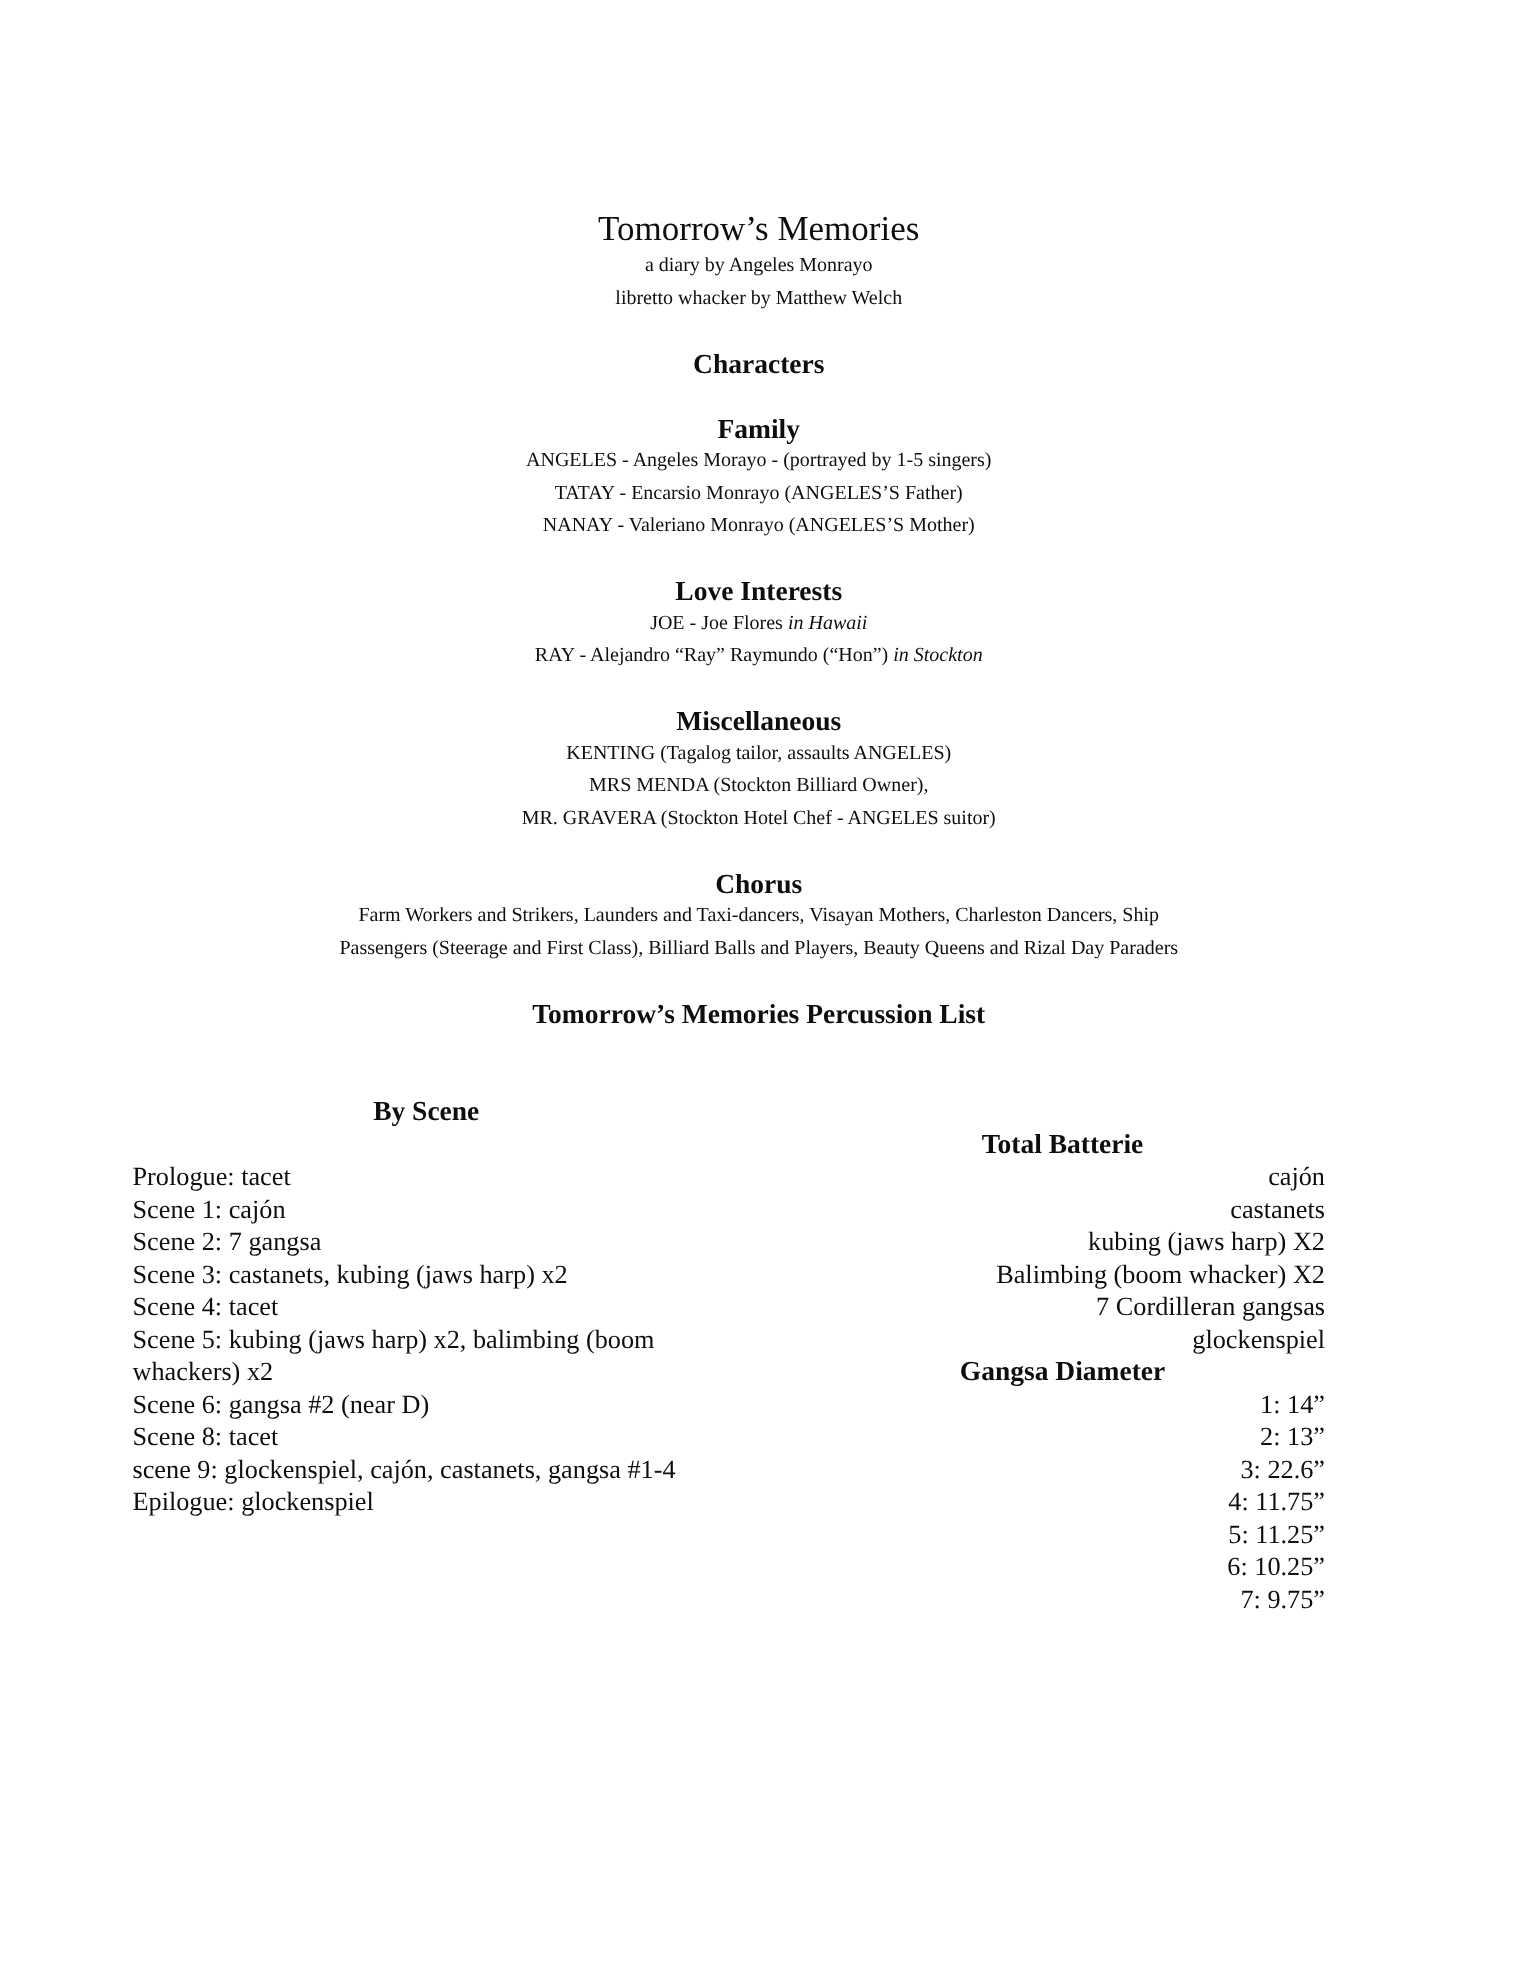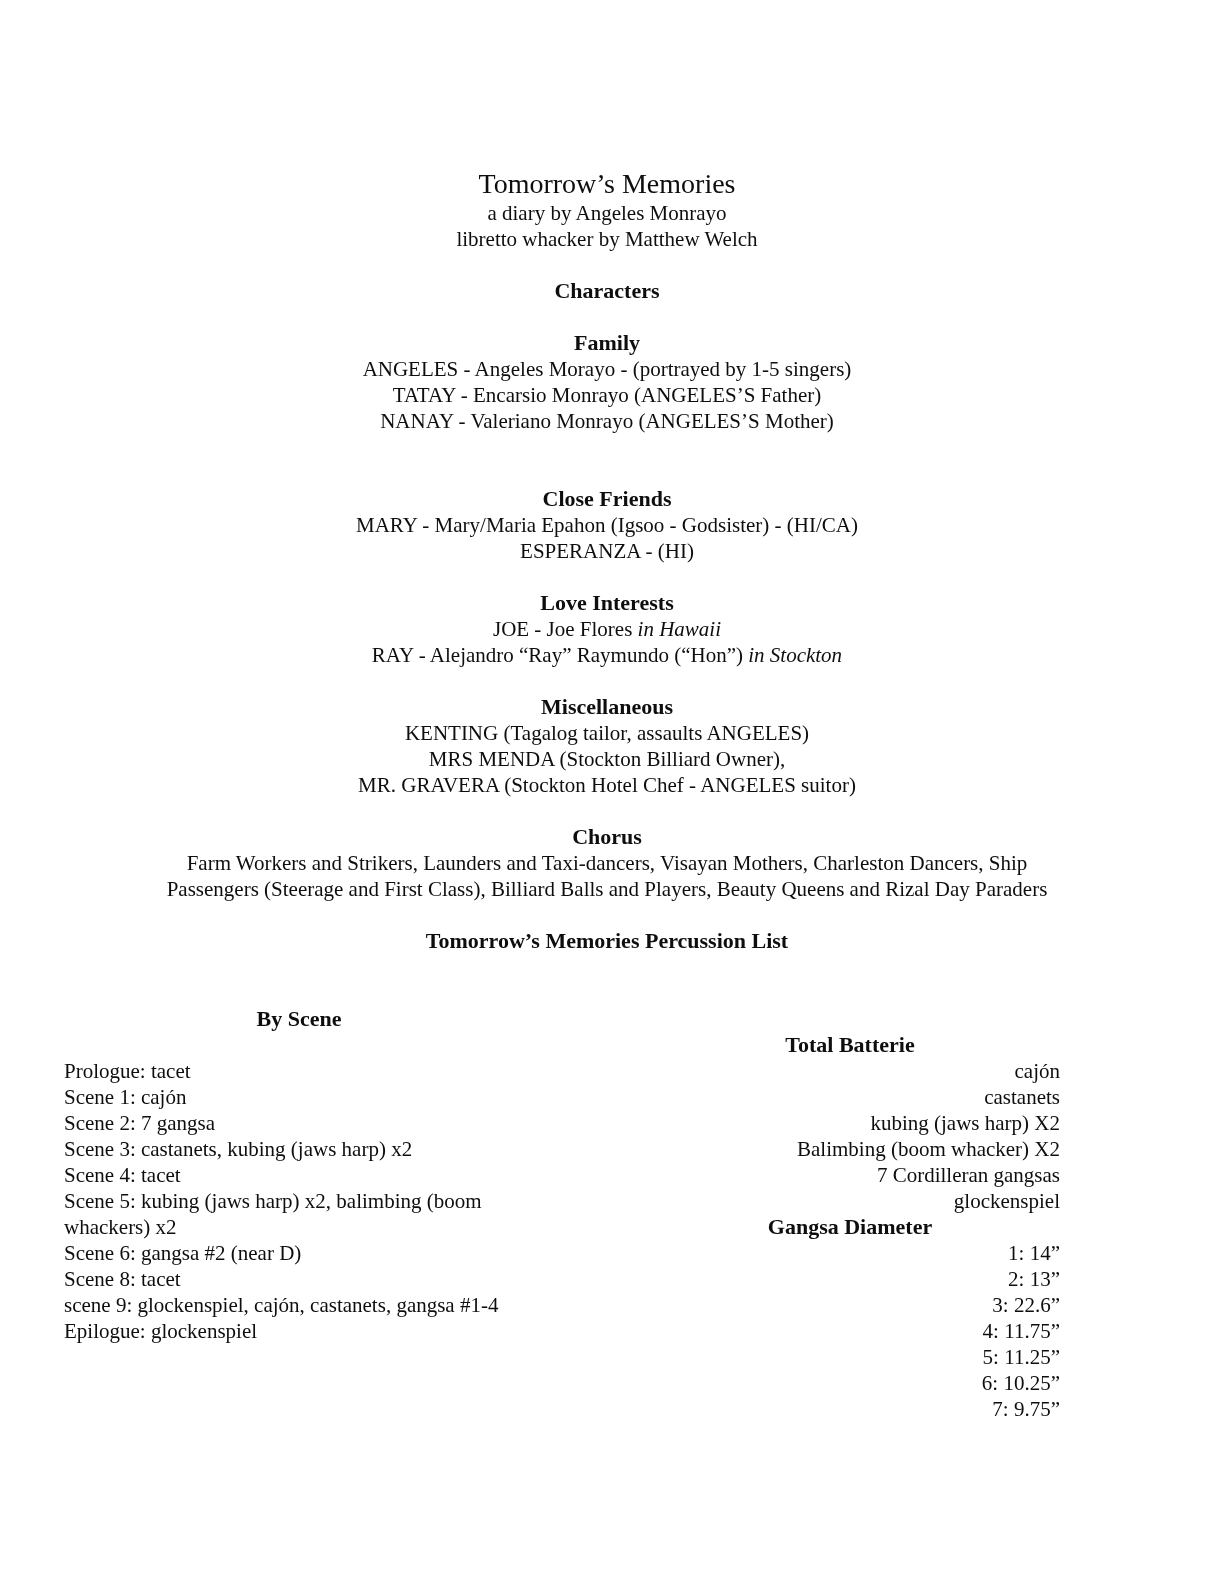--- a/index.html
+++ b/index.html
@@ -12,40 +12,40 @@
     overflow: hidden;
   }
   .page { padding-top: 168px; box-sizing: border-box; }
   .title {
     font-size: 28px;
     font-weight: normal;
     line-height: 32px;
     text-align: center;
   }
   .line {
-    font-size: 21px;
+    font-size: 16px;
     line-height: 26px;
     text-align: center;
   }
   .heading {
     font-size: 22px;
     font-weight: bold;
     line-height: 26px;
     text-align: center;
   }
   .mt-1 { margin-top: 26px; }
   .mt-2 { margin-top: 52px; }
   .italic { font-style: italic; }
   .underline { }
 
   .perc {
     display: flex;
     justify-content: space-between;
     margin-top: 52px;
-    padding-left: 64px;
+    padding-left: 106px;
     padding-right: 154px;
     box-sizing: border-box;
   }
   .col-left { width: 470px; }
   .col-left .heading { margin-bottom: 26px; }
   .col-left .item {
     font-size: 21px;
     line-height: 26px;
     text-align: left;
   }
@@ -67,25 +67,20 @@
 
   <div class="heading mt-1">Characters</div>
 
   <div>
     <div class="heading mt-1">Family</div>
     <div class="line">ANGELES - Angeles Morayo - (portrayed by 1-5 singers)</div>
     <div class="line">TATAY - Encarsio Monrayo (ANGELES’S Father)</div>
     <div class="line">NANAY - Valeriano Monrayo (ANGELES’S Mother)</div>
   </div>
 
-  <div>
-    <div class="heading mt-2">Close Friends</div>
-    <div class="line">MARY - Mary/Maria Epahon (Igsoo - Godsister) - (HI/CA)</div>
-    <div class="line">ESPERANZA - (HI)</div>
-  </div>
 
   <div>
     <div class="heading mt-1">Love Interests</div>
     <div class="line"><span>JOE - Joe Flores </span><span class="italic">in Hawaii</span></div>
     <div class="line"><span>RAY - Alejandro “Ray” Raymundo (“Hon”) </span><span class="italic">in Stockton</span></div>
   </div>
 
   <div>
     <div class="heading mt-1">Miscellaneous</div>
     <div class="line">KENTING (Tagalog tailor, assaults ANGELES)</div>

